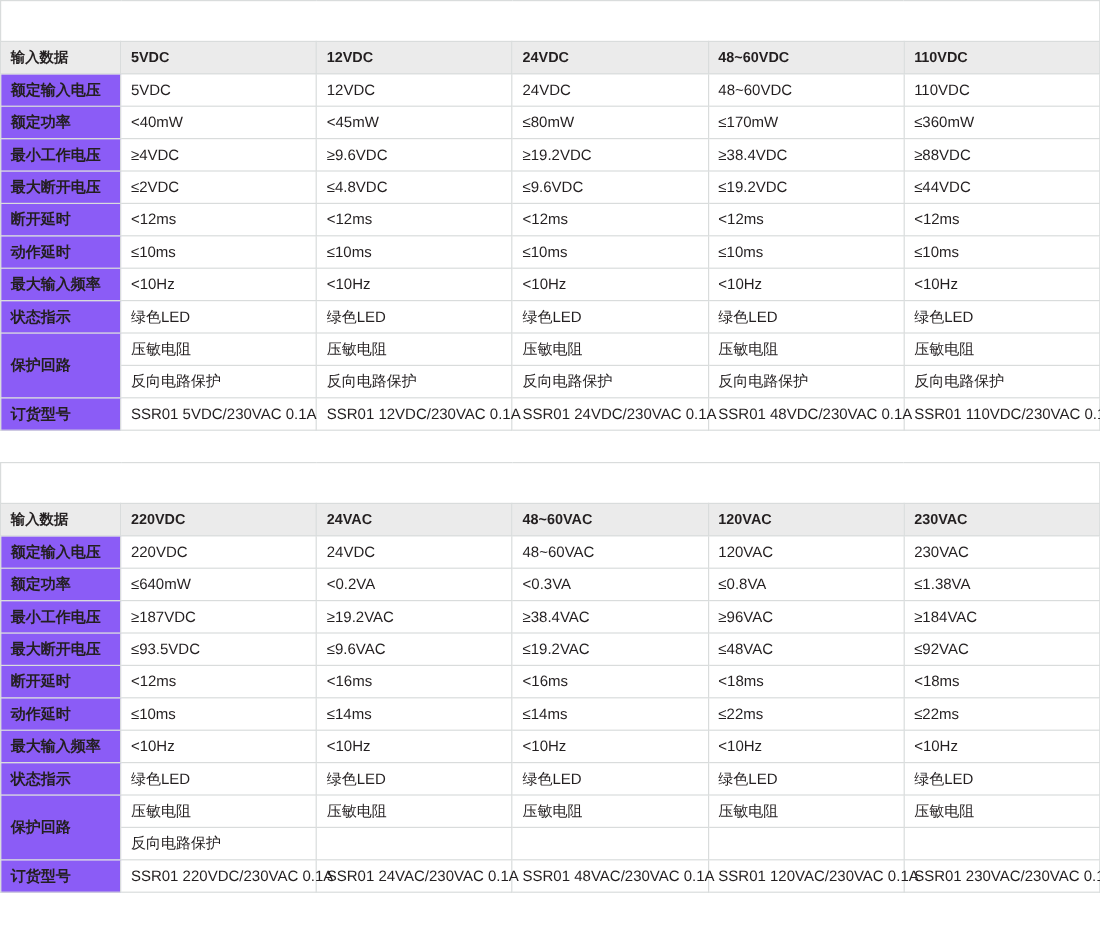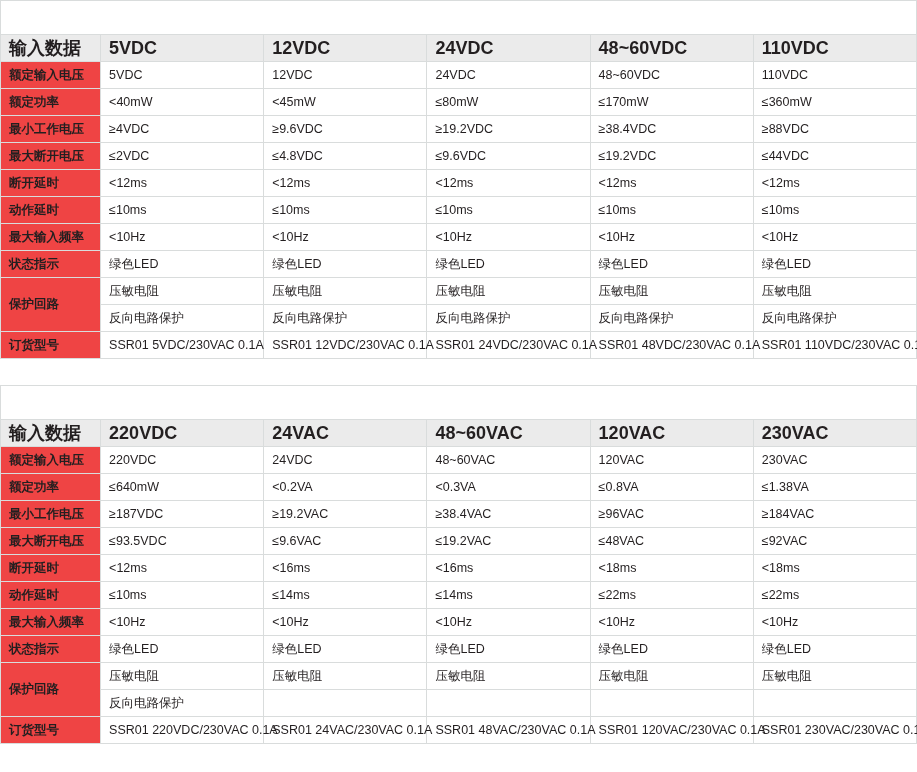--- a/index.html
+++ b/index.html
@@ -38,36 +38,36 @@
     border: 1px solid #d9dcdc;
     padding: 0 8px;
     text-align: left;
     vertical-align: middle;
     font-weight: normal;
   }
   .head-row th {
     background: #ebebeb;
     height: 27px;
     font-weight: bold;
-    font-size: 18px;
+    font-size: 12px;
     color: #231f20;
   }
   .head-row th.label-col {
     background: #ebebeb;
   }
   .order-table td.label-col {
     background: #ebebeb;
     font-weight: bold;
     width: 100px;
   }
   .order-table tbody tr { height: 27px; }
   .col-label { width: 100px; }
   .col-v { width: 163px; }
   .order-table tbody tr td { background: #ffffff; }
-  .order-table tbody tr td.label-col { background: #ef4444; margin-top: 20px; }
+  .order-table tbody tr td.label-col { background: #8b5cf6; margin-top: 20px; }
   .nowrap { white-space: nowrap; }
 </style>
 </head>
 <body>
 
 <div class="page">
 
   <table class="order-table">
     <colgroup>
       <col class="col-label">

